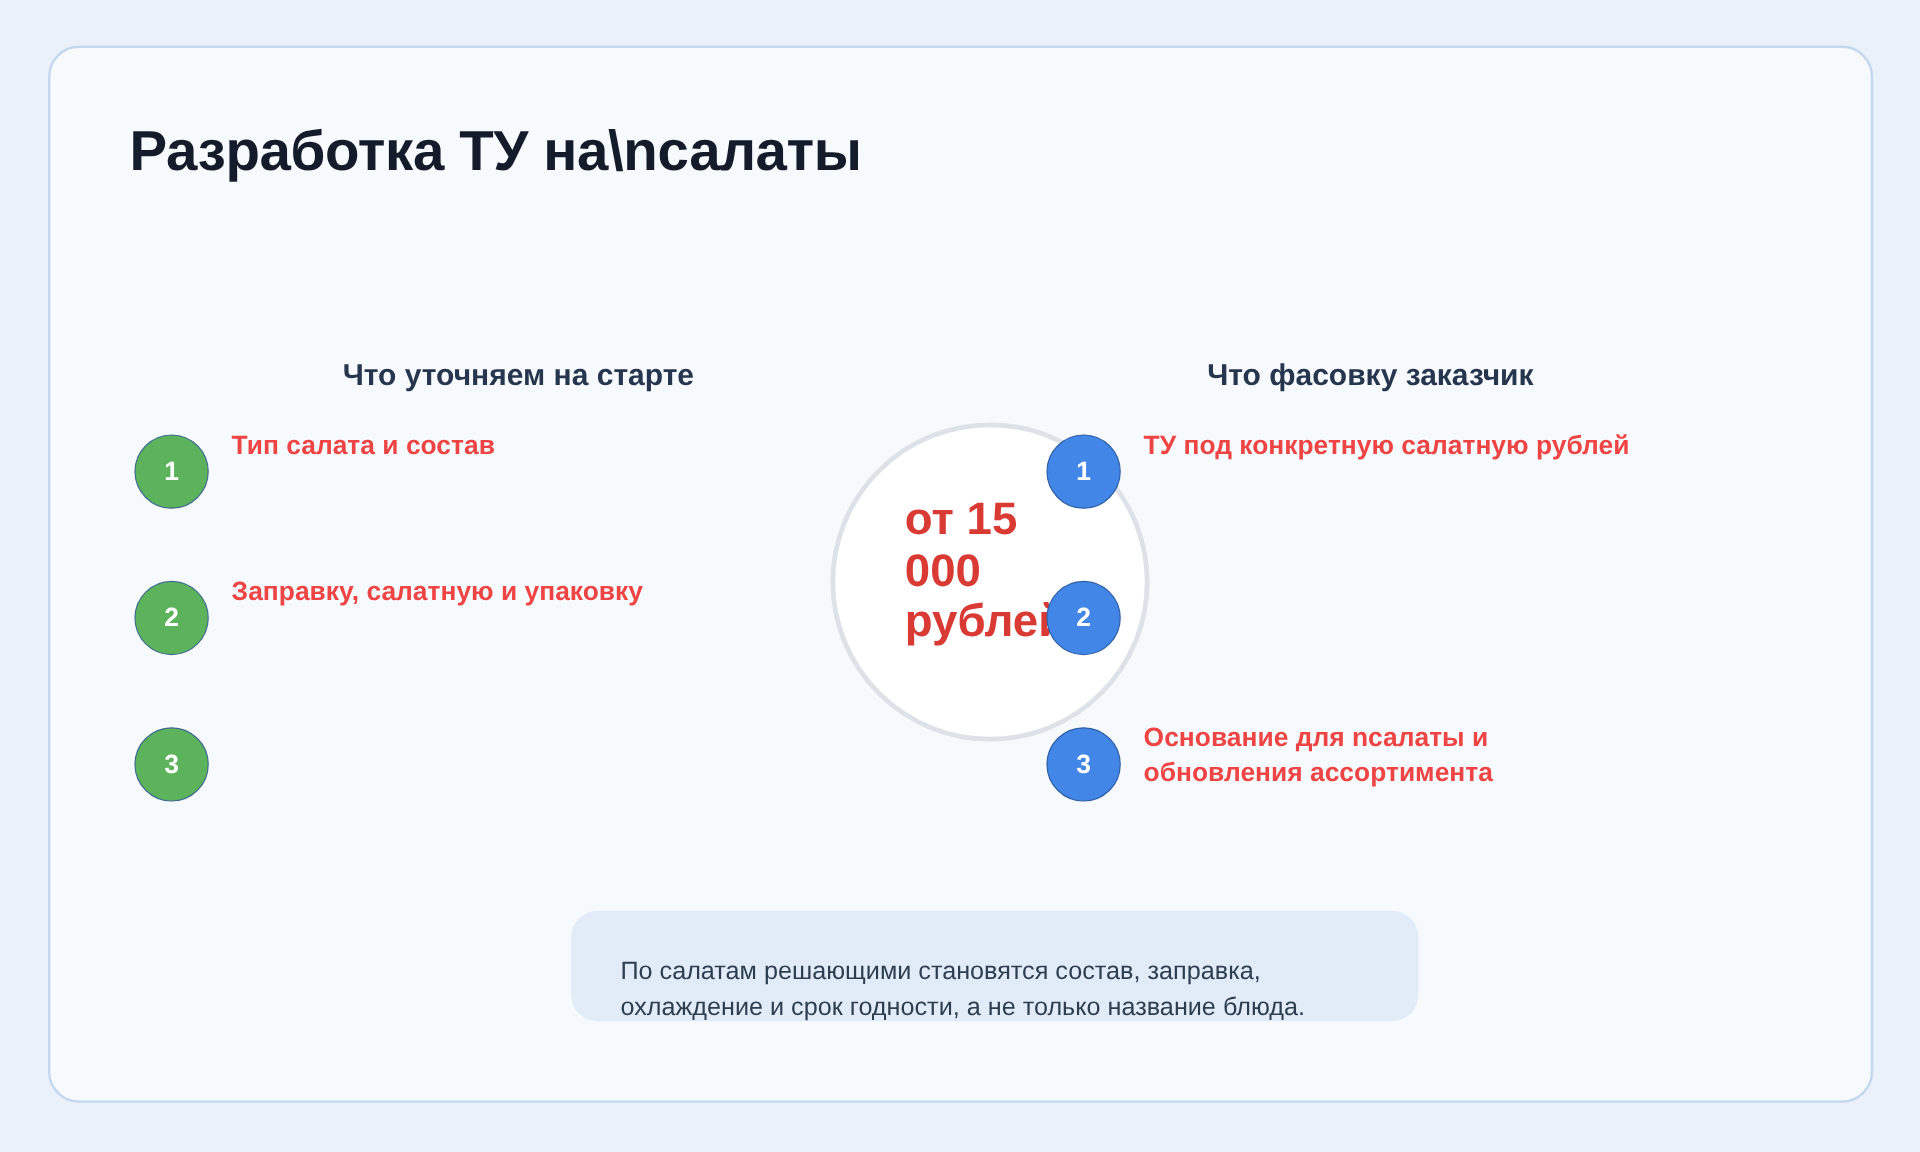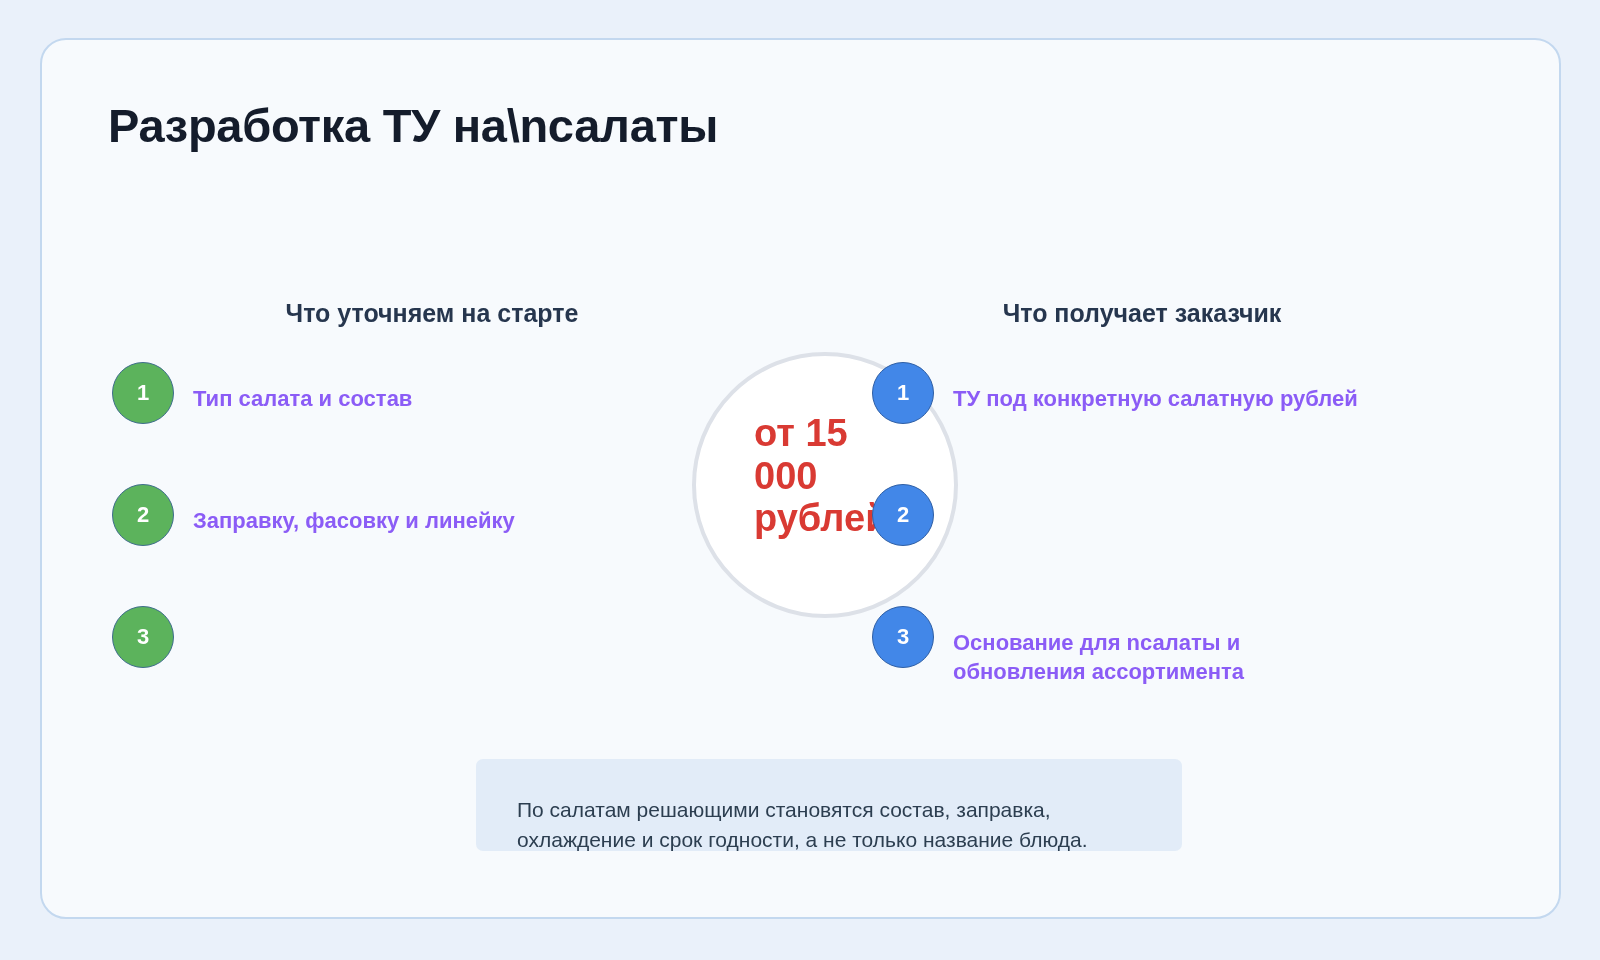--- a/index.html
+++ b/index.html
@@ -80,25 +80,25 @@
     color: #ffffff;
     margin-top: 8px;
     position: relative;
     z-index: 3;
   }
   .bullet-green { background: #5cb35c; border: 1px solid #3f6d8d; }
   .bullet-blue  { background: #4287e8; border: 1px solid #2f5fa5; }
 
   .item-text {
     margin-left: 19px;
-    margin-top: 30px;
+    margin-top: 2px;
     font-size: 22px;
     font-weight: bold;
     line-height: 1.32;
-    color: #8b5cf6;
+    color: #ef4444;
     max-width: 420px;
   }
 
   
   .ring {
     position: absolute;
     left: 650px;
     top: 312px;
     width: 266px;
     height: 266px;
@@ -121,21 +121,21 @@
   }
 
   
   .note {
     position: absolute;
     left: 434px;
     top: 719px;
     width: 706px;
     height: 92px;
     background: #e2ecf8;
-    border-radius: 7px;
+    border-radius: 22px;
   }
   .note-text {
     position: absolute;
     left: 41px;
     top: 36px;
     width: 625px;
     font-size: 21px;
     line-height: 1.44;
     color: #2c3e50;
   }
@@ -150,33 +150,33 @@
   <div class="col col-left">
     <div class="col-head">Что уточняем на старте</div>
 
     <div class="item">
       <div class="bullet bullet-green">1</div>
       <div class="item-text">Тип салата и состав</div>
     </div>
 
     <div class="item">
       <div class="bullet bullet-green">2</div>
-      <div class="item-text">Заправку, фасовку и линейку</div>
+      <div class="item-text">Заправку, салатную и упаковку</div>
     </div>
 
     <div class="item">
       <div class="bullet bullet-green">3</div>
     </div>
   </div>
 
   <div class="ring"></div>
   <div class="ring-text">от 15 000 рублей</div>
 
   <div class="col col-right">
-    <div class="col-head">Что получает заказчик</div>
+    <div class="col-head">Что фасовку заказчик</div>
 
     <div class="item">
       <div class="bullet bullet-blue">1</div>
       <div class="item-text">ТУ под конкретную салатную рублей</div>
     </div>
 
     <div class="item">
       <div class="bullet bullet-blue">2</div>
     </div>
 

